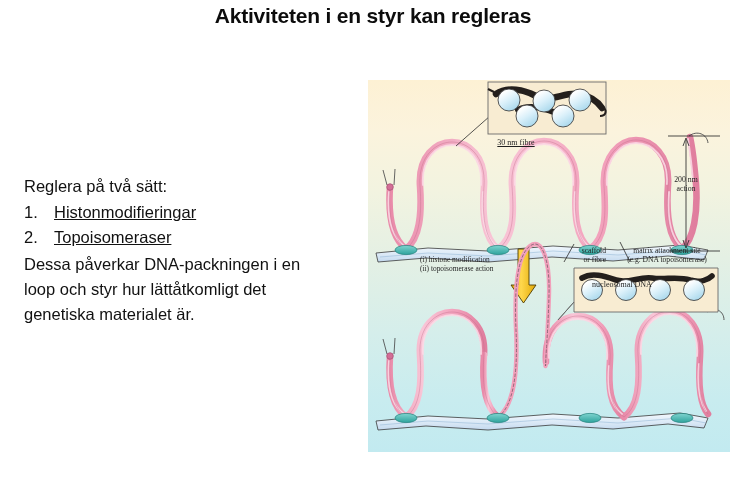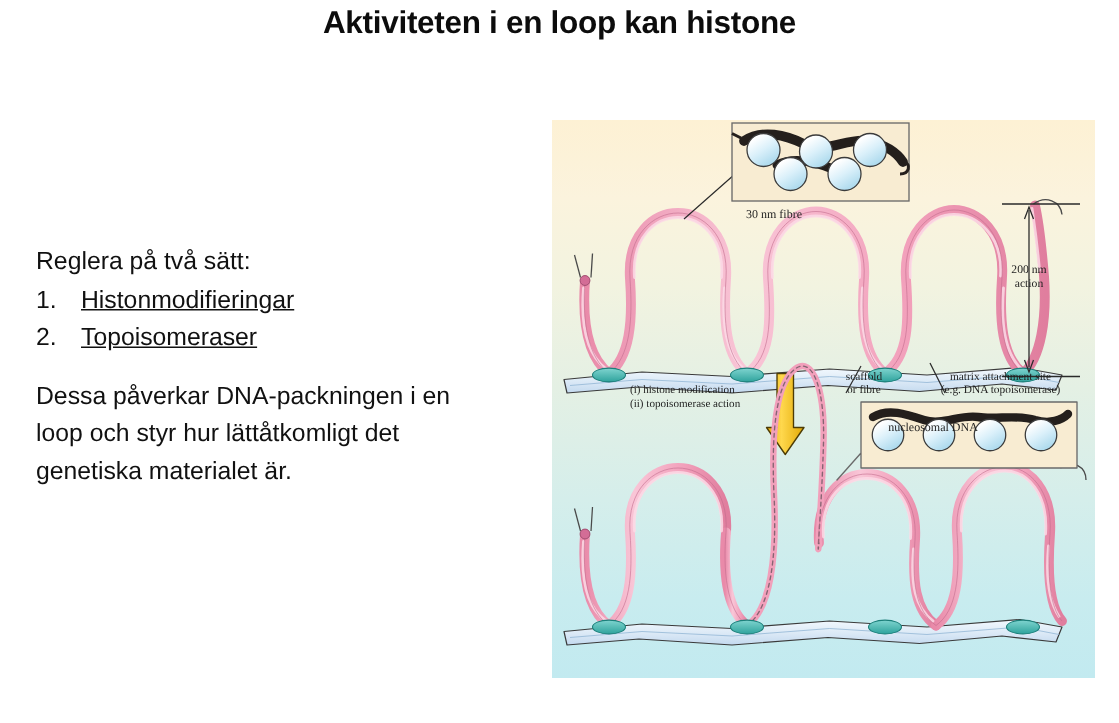--- a/index.html
+++ b/index.html
@@ -32,21 +32,21 @@
   
   .text-column {
     position: absolute;
     left: 24px;
     top: 162px;
     width: 310px;
     font-size: 16.5px;
     line-height: 25px;
     color: #111111;
   }
-  .lead-line { margin: 0 0 1px 0; }
+  .lead-line { margin: 12px 0 1px 0; }
   .numbered-list {
     list-style: none;
     margin: 0;
     padding: 0;
   }
   .numbered-list li {
     display: flex;
     align-items: baseline;
   }
   .li-num { width: 30px; flex: 0 0 30px; }
@@ -84,31 +84,31 @@
   .fig-label {
     position: absolute;
     font-family: "Liberation Serif", serif;
     font-size: 7.4px;
     line-height: 9.2px;
     color: #1f1f1f;
     white-space: nowrap;
   }
   .fig-label.center { text-align: center; }
 
-  #label-30nm      { left: 98px;  top: 58px;  width: 100px; font-size: 8px; }
+  #label-30nm      { left: 98px;  top: 58px;  width: 100px; font-size: 8px; text-decoration: underline; }
   #label-300nm     { left: 288px; top: 95px;  width: 60px;  font-size: 7.8px; }
   #label-actions   { left: 52px;  top: 175px; font-size: 7.4px; }
-  #label-scaffold  { left: 178px; top: 166px; width: 60px;  font-size: 7.6px; }
+  #label-scaffold  { left: 178px; top: 166px; width: 60px;  font-size: 7.6px; text-align: right; }
   #label-matrix    { left: 238px; top: 166px; width: 122px; font-size: 7.6px; }
   #label-nucleo    { left: 190px; top: 200px; width: 128px; font-size: 8px; }
 </style>
 </head>
 <body>
 
-<div class="slide-title">Aktiviteten i en loop kan histone</div>
+<div class="slide-title">Aktiviteten i en styr kan regleras</div>
 
 <div class="text-column">
   <p class="lead-line">Reglera på två sätt:</p>
   <ul class="numbered-list">
     <li>
       <span class="li-num">1.</span>
       <span class="li-text">Histonmodifieringar</span>
     </li>
     <li>
       <span class="li-num">2.</span>

